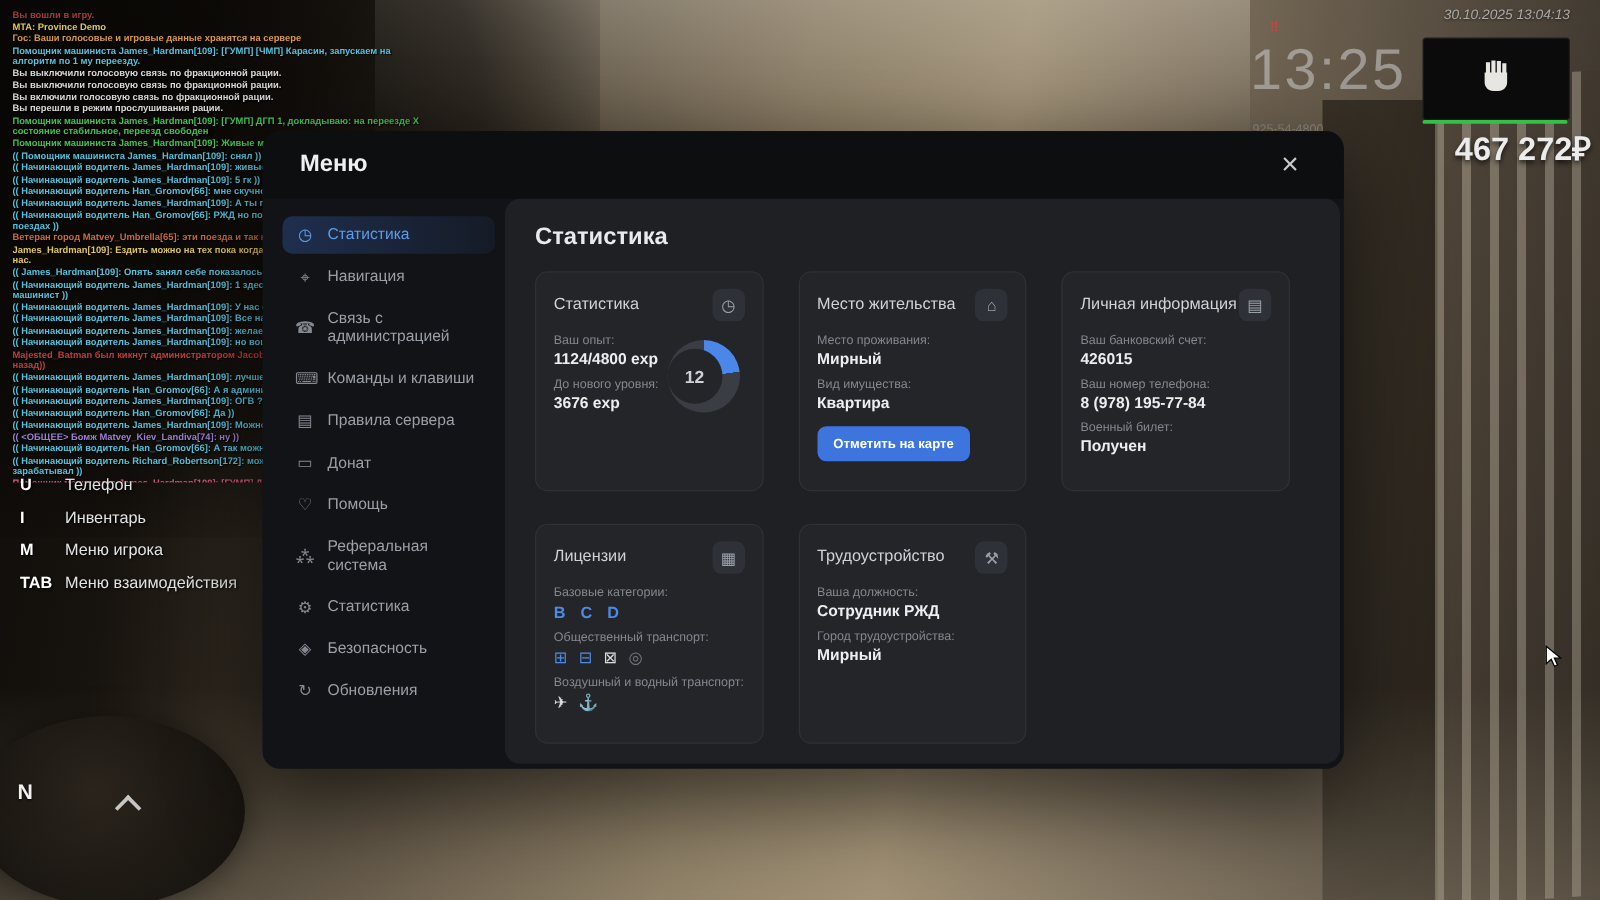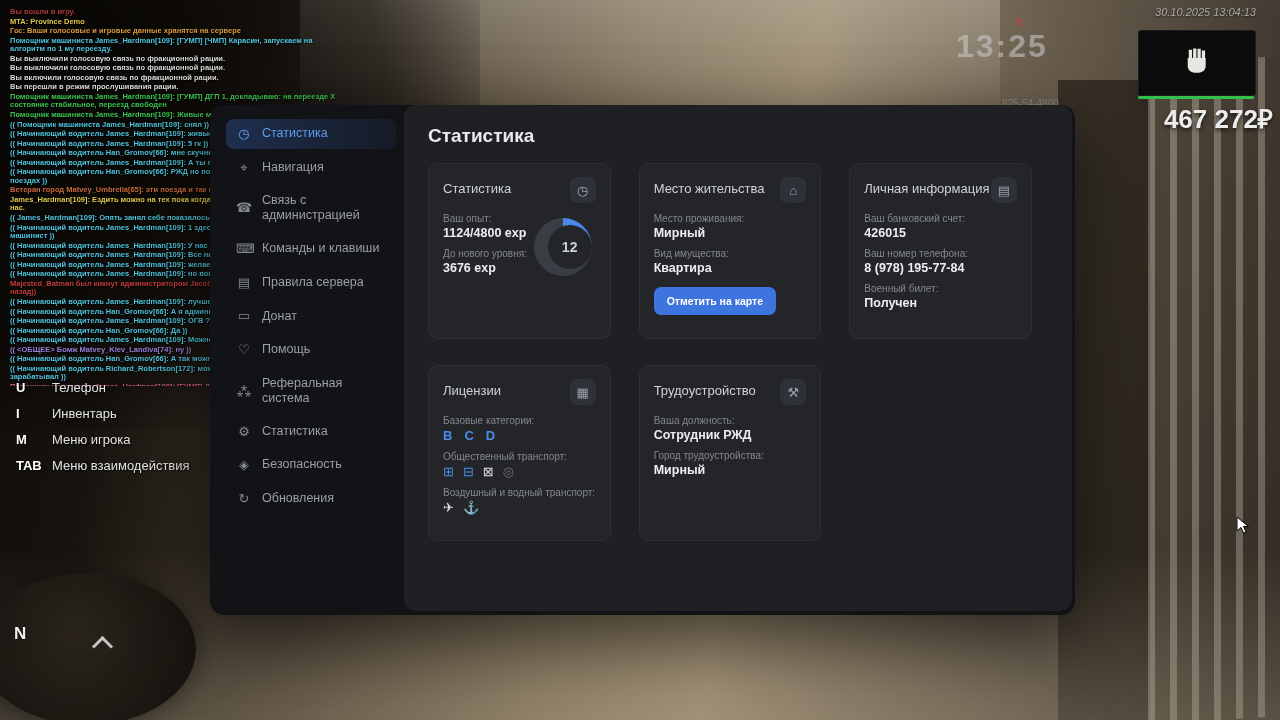--- a/index.html
+++ b/index.html
@@ -19,21 +19,21 @@
   .chat-line{font-size:7.5px;line-height:1.14;margin-bottom:1px;font-weight:bold;
              text-shadow:1px 1px 1px rgba(0,0,0,.9);word-wrap:break-word;}
   
   .keybinds{position:absolute;left:16px;top:380px;}
   .kb-row{display:flex;align-items:center;margin-bottom:11px;text-shadow:1px 1px 2px rgba(0,0,0,.85);}
   .kb-key{min-width:36px;color:#ffffff;font-weight:bold;font-size:13px;}
   .kb-label{color:#e2e3e5;font-size:13px;}
   
   .hud-date{position:absolute;right:42px;top:6px;font-size:11px;color:rgba(190,190,190,.85);text-shadow:0 1px 2px rgba(0,0,0,.6);font-style:italic;}
   .hud-voice{position:absolute;left:1016px;top:16px;font-size:11px;font-weight:bold;color:#d04040;}
-  .hud-clock{position:absolute;left:956px;top:28px;font-size:32px;letter-spacing:2px;color:rgba(205,205,205,.55);font-weight:bold;}
+  .hud-clock{position:absolute;left:1000px;top:28px;font-size:46px;letter-spacing:2px;color:rgba(205,205,205,.55);}
   .hud-clock-sub{position:absolute;left:1002px;top:98px;font-size:10px;color:rgba(175,175,175,.5);text-decoration:underline;}
   .hud-fist{position:absolute;left:1138px;top:30px;width:116px;height:64px;background:#0b0b0c;border:1px solid #1c1c1e;
             border-radius:3px;display:flex;align-items:center;justify-content:center;}
   .hud-greenbar{position:absolute;left:1138px;top:96px;width:116px;height:3px;background:#35c04a;border-radius:2px;}
   .hud-money{position:absolute;right:25px;top:100px;font-size:26px;font-weight:bold;color:#ececec;text-shadow:0 2px 4px rgba(0,0,0,.7);}
   
   .radar{position:absolute;left:-22px;top:573px;width:218px;height:152px;border-radius:50%;opacity:.95;
          background:radial-gradient(circle at 45% 40%,#2a241c 0%,#1b1712 55%,#110e0a 100%);box-shadow:0 0 24px rgba(0,0,0,.5);}
   .radar-n{position:absolute;left:14px;top:624px;color:#f0f0f0;font-weight:bold;font-size:17px;text-shadow:0 1px 2px #000;}
   .radar-chevron{position:absolute;left:95px;top:639px;width:12px;height:12px;opacity:.9;
@@ -58,21 +58,21 @@
   .card{position:relative;background:#242529;border:1px solid #2e3036;border-radius:10px;padding:13px 14px;min-height:148px;}
   .card-head{display:flex;justify-content:space-between;align-items:flex-start;margin-bottom:10px;}
   .card-title{font-size:13px;color:#cfd2d6;padding-top:4px;}
   .card-ico{width:26px;height:26px;border-radius:7px;background:#2e3138;color:#9aa0a9;flex:none;
             display:flex;align-items:center;justify-content:center;font-size:13px;}
   .f-label{font-size:10px;color:#83878e;margin-bottom:2px;}
   .f-value{font-size:12.5px;font-weight:bold;color:#eceef0;margin-bottom:8px;}
   .map-btn{margin-top:4px;background:#3d74dd;color:#fff;font-size:10.5px;font-weight:bold;border:none;
            border-radius:7px;padding:8px 13px;cursor:pointer;font-family:inherit;}
   .ring{position:absolute;right:18px;top:54px;width:58px;height:58px;border-radius:50%;
-        display:flex;align-items:center;justify-content:flex-end;}
+        display:flex;align-items:center;justify-content:flex-start;}
   .ring-inner{width:44px;height:44px;border-radius:50%;background:#242529;display:flex;align-items:center;
               justify-content:center;font-size:14px;font-weight:bold;color:#cdd1d6;}
   .lic-letters{display:flex;gap:12px;margin:1px 0 8px;font-size:13px;font-weight:bold;}
   .lic-row{display:flex;gap:9px;margin:1px 0 8px;font-size:13px;}
   .c-blue{color:#4a8ce8;}.c-white{color:#d9dbde;}.c-grey{color:#70747b;}
   .cursor{position:absolute;left:1236px;top:516px;}
 </style>
 </head>
 <body>
 
@@ -153,20 +153,24 @@
     </span>
   </div>
   <div class="hud-greenbar"></div>
   <div class="hud-money">467 272₽</div>
 
   <div class="radar"></div>
   <div class="radar-n">N</div>
   <div class="radar-chevron"></div>
 
   <div class="panel">
+    <div class="panel-header">
+      <span class="panel-title">Меню</span>
+      <button class="close-btn">×</button>
+    </div>
     <div class="panel-body">
 
       <div class="sidebar">
         <div class="side-item active">
           <span class="ico">◷</span>
           <span>Статистика</span>
         </div>
         <div class="side-item">
           <span class="ico">⌖</span>
           <span>Навигация</span>

